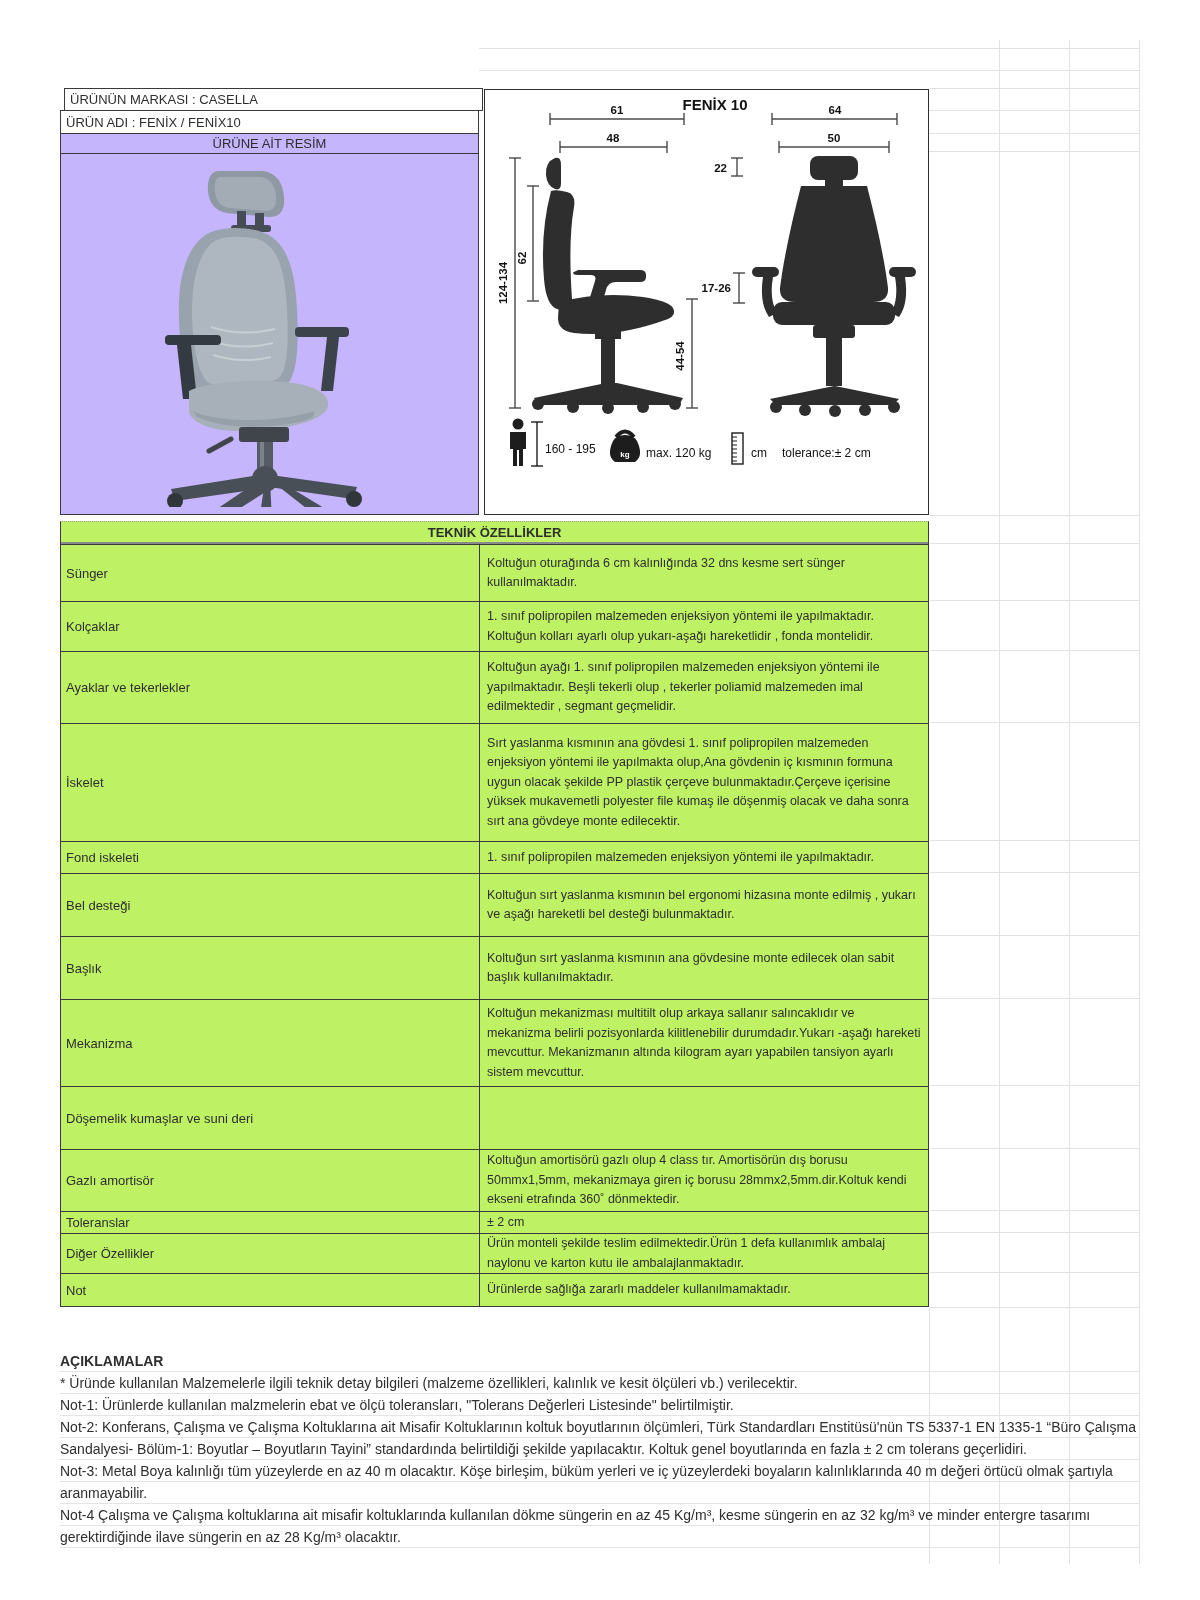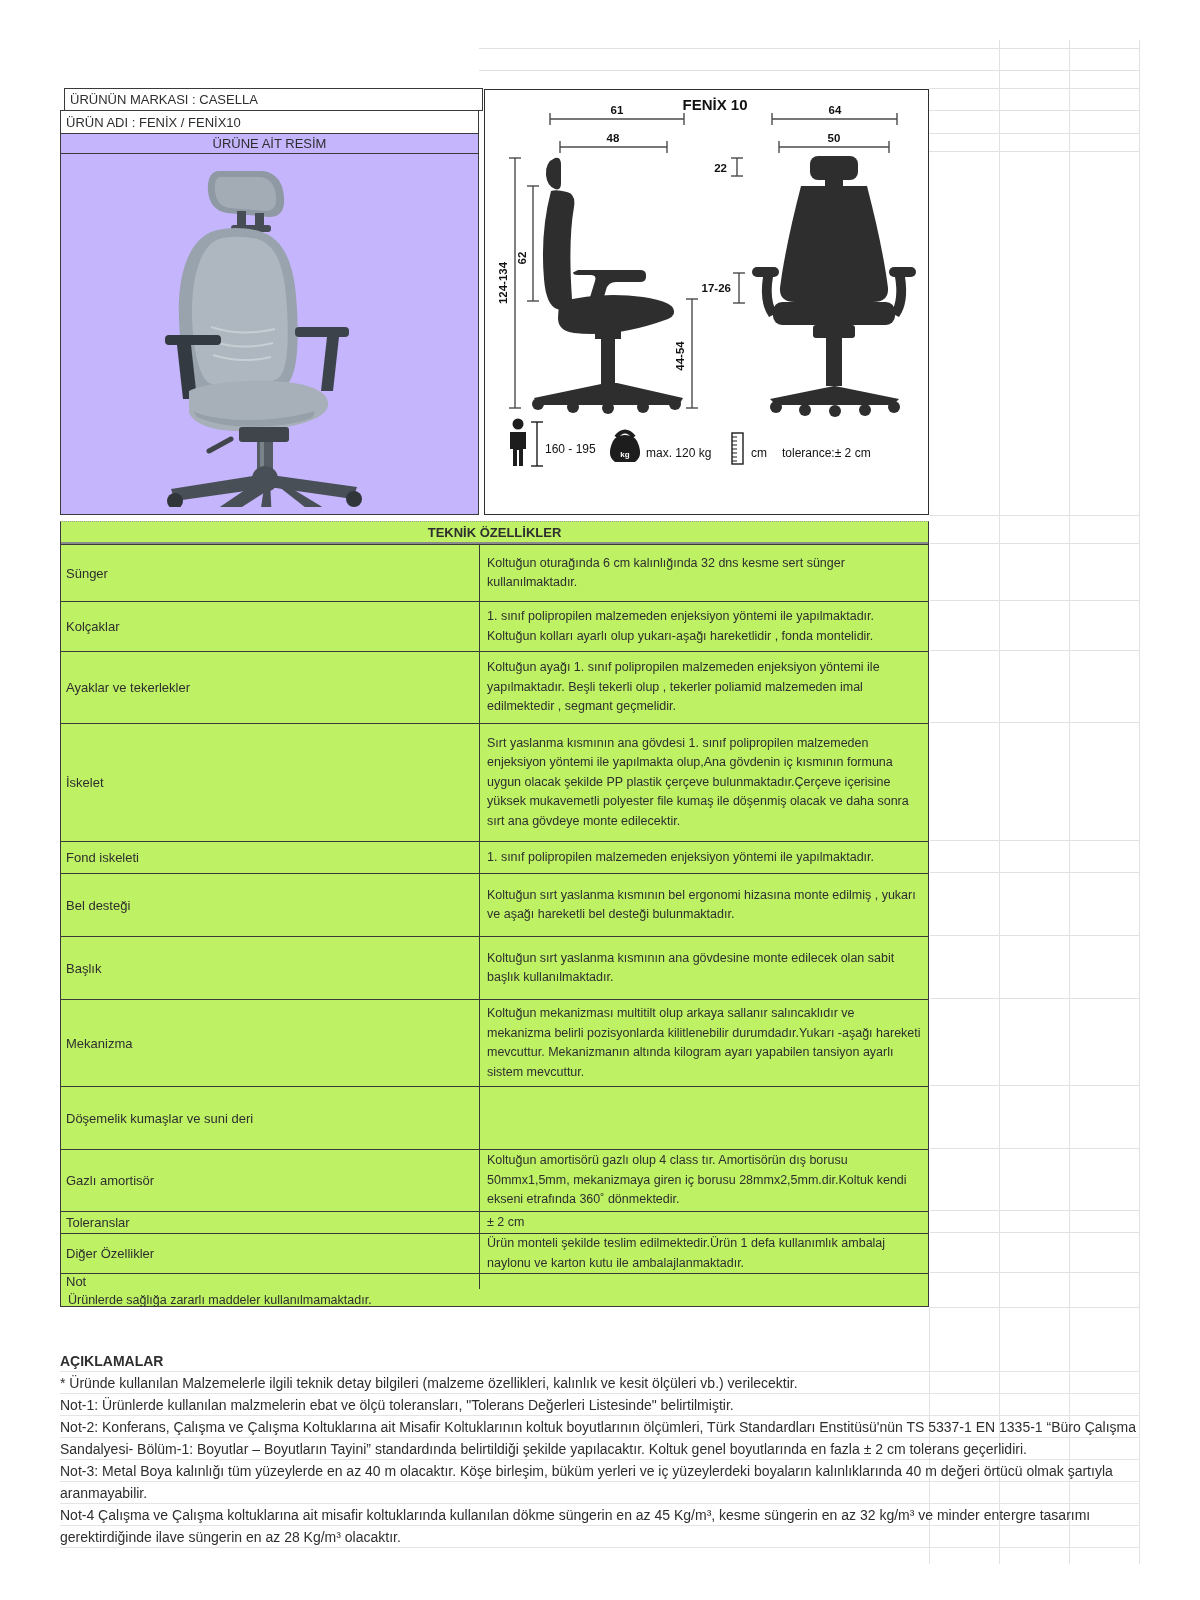--- a/index.html
+++ b/index.html
@@ -294,21 +294,21 @@
       <div class="spec-value">
           <span>± 2 cm</span>
         </div>
     </div>
     <div class="spec-row" style="height:40px;">
       <div class="spec-label">Diğer Özellikler</div>
       <div class="spec-value">
           <span>Ürün monteli şekilde teslim edilmektedir.Ürün 1 defa kullanımlık ambalaj naylonu ve karton kutu ile ambalajlanmaktadır.</span>
         </div>
     </div>
-    <div class="spec-row" style="height:33px;flex-direction:column;">
+    <div class="spec-row" style="height:33px;">
       <div class="spec-label">Not</div>
       <div class="spec-value">
           <span>Ürünlerde sağlığa zararlı maddeler kullanılmamaktadır.</span>
         </div>
     </div>
   </div>
 
   <div class="abs" id="notes" style="left:60px;top:1343px;width:1080px;margin-top:7px;">
     <div class="notes-header">AÇIKLAMALAR</div>
     <div class="note-line">* Üründe kullanılan Malzemelerle ilgili teknik detay bilgileri (malzeme özellikleri, kalınlık ve kesit ölçüleri vb.)  verilecektir.</div>

